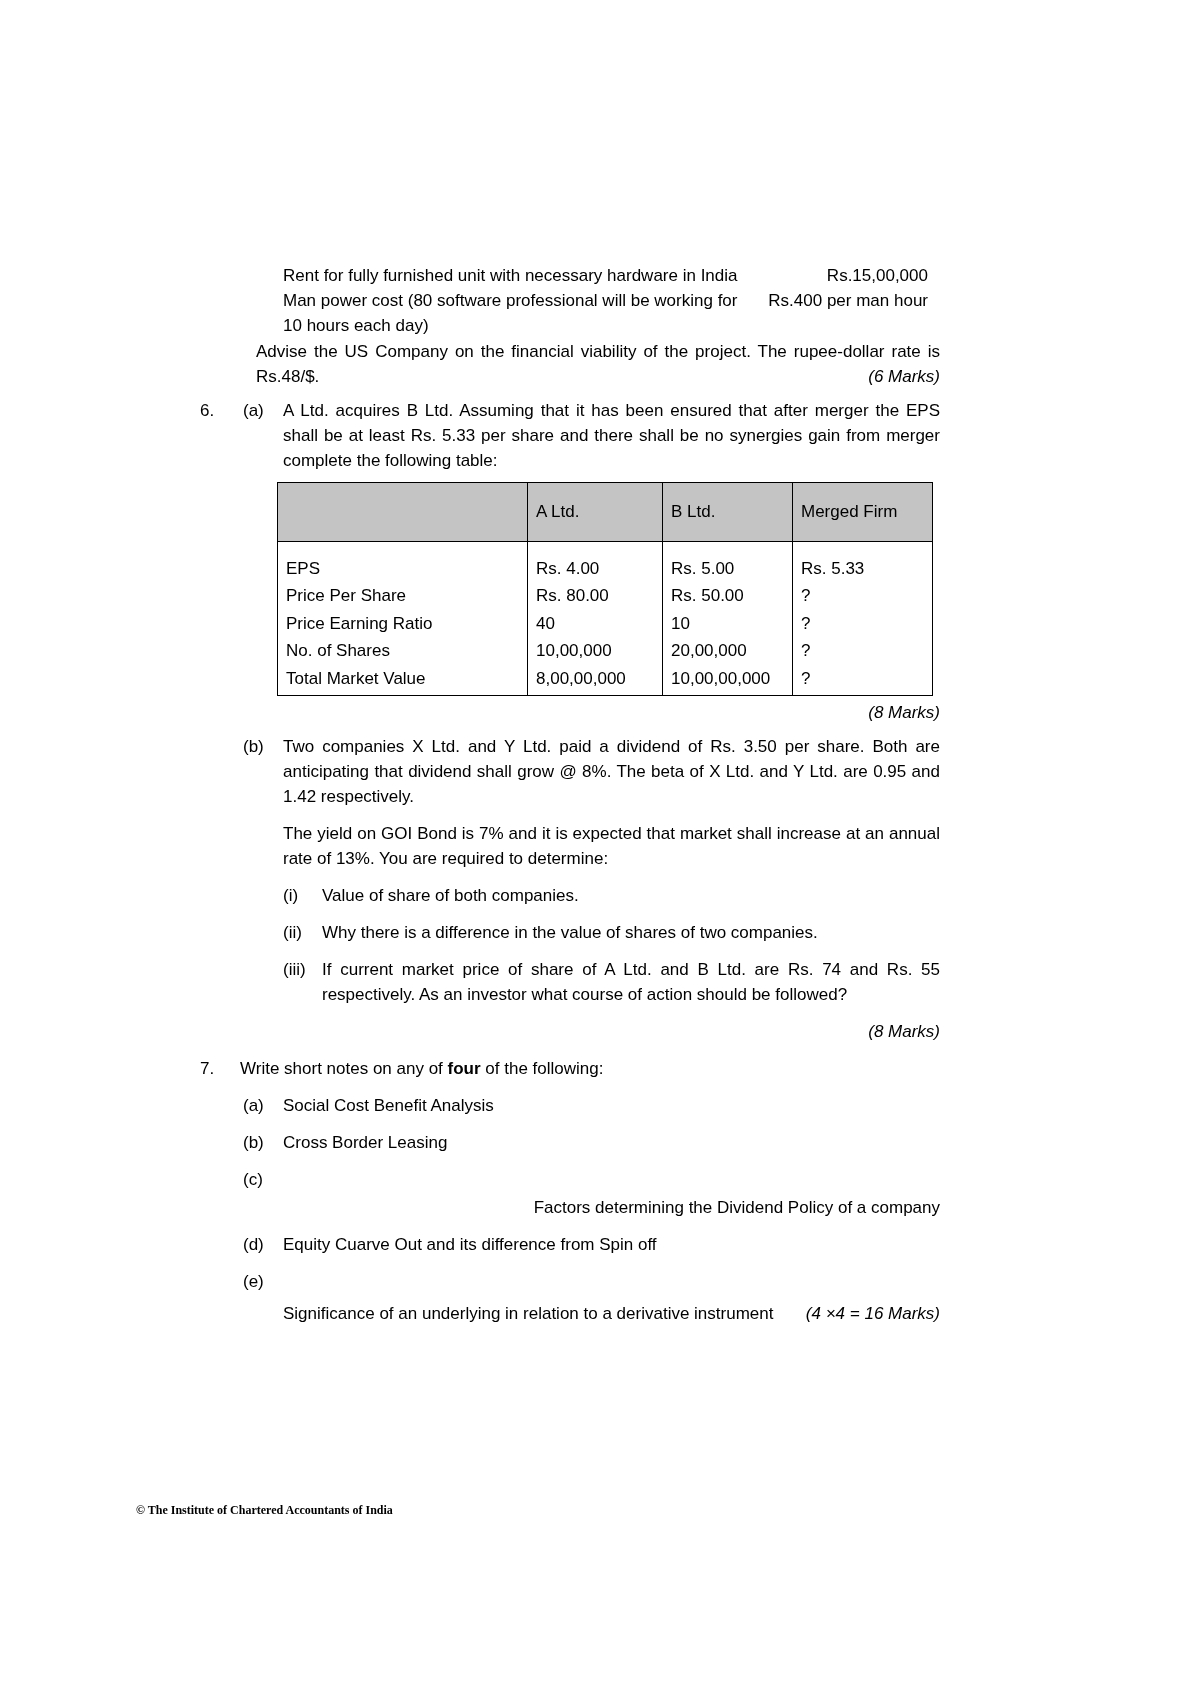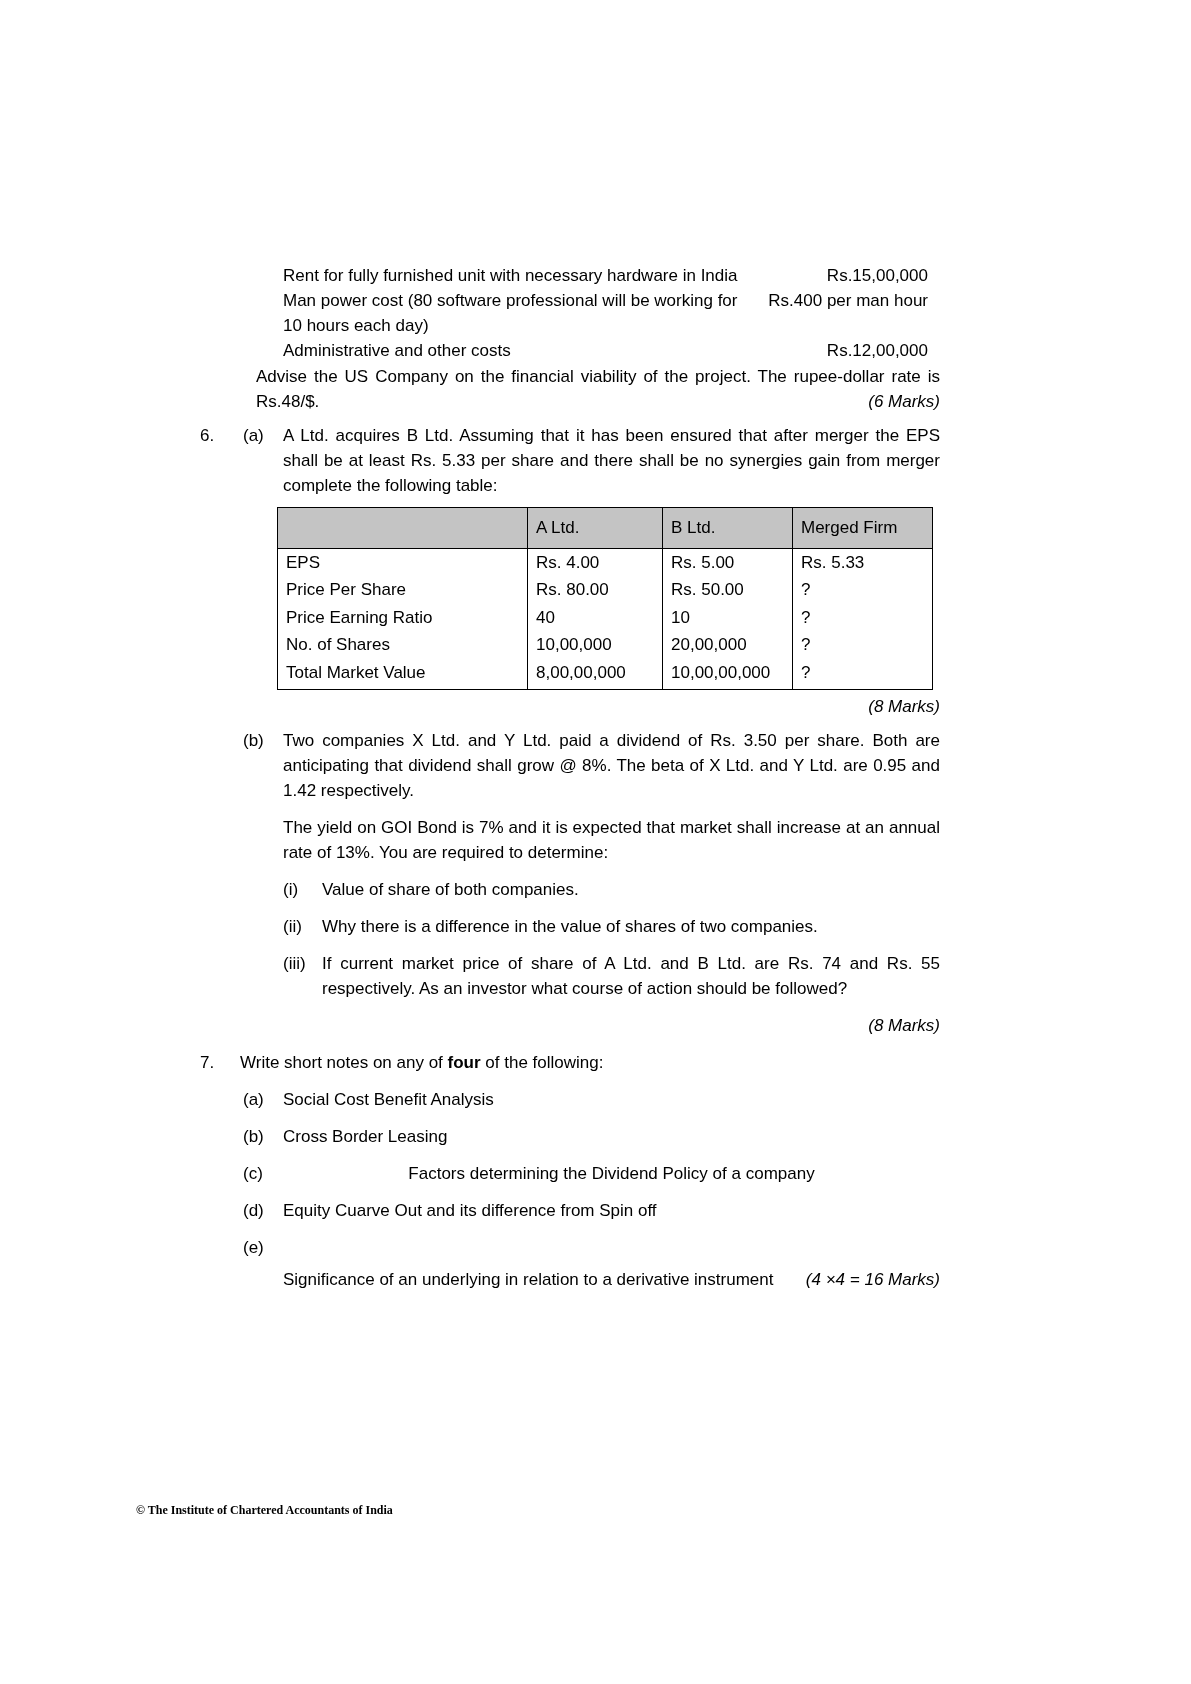--- a/index.html
+++ b/index.html
@@ -59,30 +59,30 @@
   }
   .merger-table col.c0 { width: 250px; }
   .merger-table col.c1 { width: 135px; }
   .merger-table col.c2 { width: 130px; }
   .merger-table col.c3 { width: 140px; }
   .merger-table th {
     background: #c4c4c4;
     border: 1px solid #000;
     font-weight: normal;
     text-align: left;
-    padding: 6px 8px;
+    padding: 15px 8px;
     height: 26px;
   }
   .merger-table td {
     border-left: 1px solid #000;
     border-right: 1px solid #000;
     padding: 0 8px;
     vertical-align: top;
   }
-  .merger-table tbody tr:first-child td { padding-top: 0; }
+  .merger-table tbody tr:first-child td { padding-top: 13px; }
   .merger-table tbody tr:last-child td { padding-bottom: 3px; }
 
   .footer {
     position: absolute;
     left: 136px;
     top: 1498px;
     font-family: "Liberation Serif", serif;
     font-weight: bold;
     font-size: 12px;
   }
@@ -97,24 +97,20 @@
   <div class="content">
 
 
     <div class="est-row">
       <div class="est-label">Rent for fully furnished unit with necessary hardware in India</div>
       <div class="est-value">Rs.15,00,000</div>
     </div>
     <div class="est-row">
       <div class="est-label">Man power cost (80 software professional will be working for 10 hours each day)</div>
       <div class="est-value">Rs.400 per man hour</div>
-    </div>
-    <div class="est-row">
-      <div class="est-label">Administrative and other costs</div>
-      <div class="est-value">Rs.12,00,000</div>
     </div>
 
     <div class="advise">
       <span>Advise the US Company on the financial viability of the project. The rupee-dollar rate is Rs.48/$.</span>
       <span class="marks-abs">(6 Marks)</span>
     </div>
 
     <div class="qitem">
       <div class="qnum">6.</div>
       <div class="qlabel">(a)</div>
@@ -206,21 +202,21 @@
         <div class="subitem" style="margin-left:3px;">
           <div class="sublabel" style="width:40px;">(a)</div>
           <div class="subbody" style="text-align:left;">Social Cost Benefit Analysis</div>
         </div>
         <div class="subitem" style="margin-left:3px;">
           <div class="sublabel" style="width:40px;">(b)</div>
           <div class="subbody" style="text-align:left;">Cross Border Leasing</div>
         </div>
         <div class="subitem" style="margin-left:3px;">
           <div class="sublabel" style="width:40px;">(c)</div>
-          <div class="subbody" style="text-align:center;">Factors determining the Dividend Policy of a company</div>
+          <div class="subbody" style="text-align:right;margin-top:28px;">Factors determining the Dividend Policy of a company</div>
         </div>
         <div class="subitem" style="margin-left:3px;">
           <div class="sublabel" style="width:40px;">(d)</div>
           <div class="subbody" style="text-align:left;">Equity Cuarve Out and its difference from Spin off</div>
         </div>
         <div class="subitem" style="margin-left:3px;">
           <div class="sublabel" style="width:40px;">(e)</div>
           <div class="subbody item-e-row" style="text-align:center;margin-top:32px;">
             <span>Significance of an underlying in relation to a derivative instrument</span>
             <span class="marks-inline">(4 ×4 = 16 Marks)</span>

